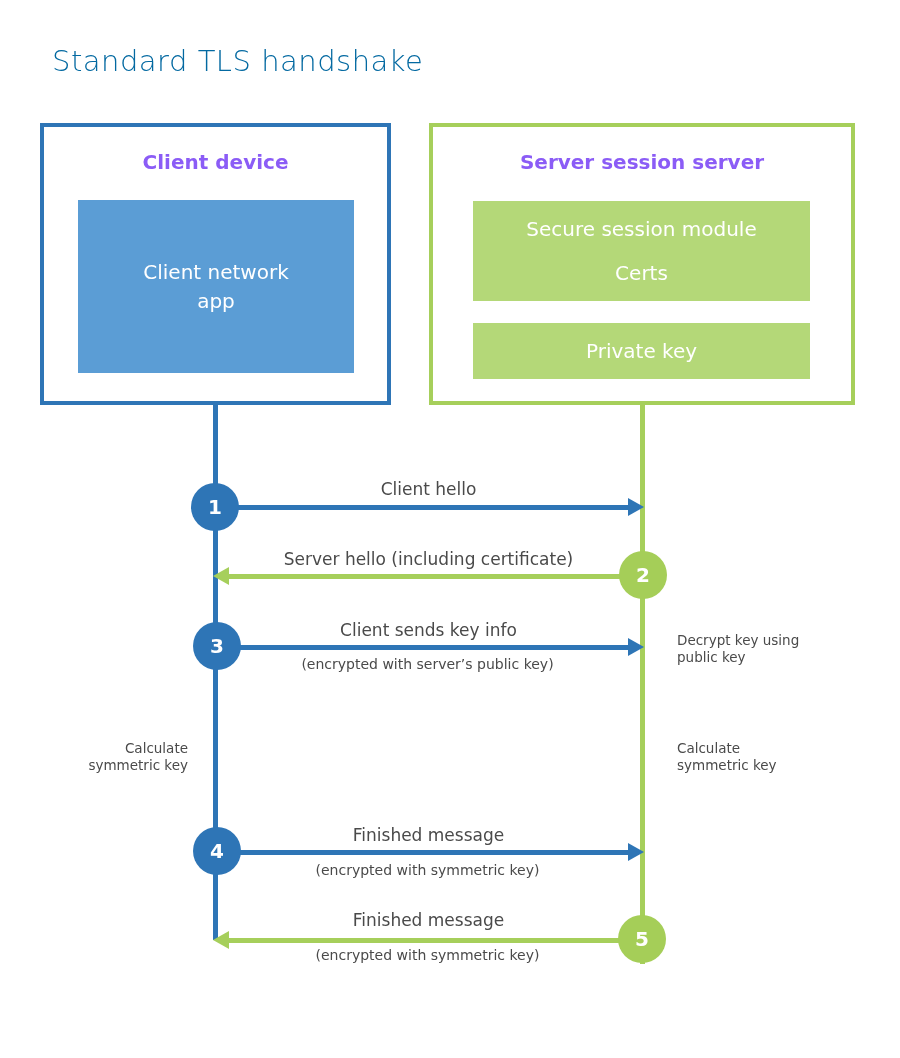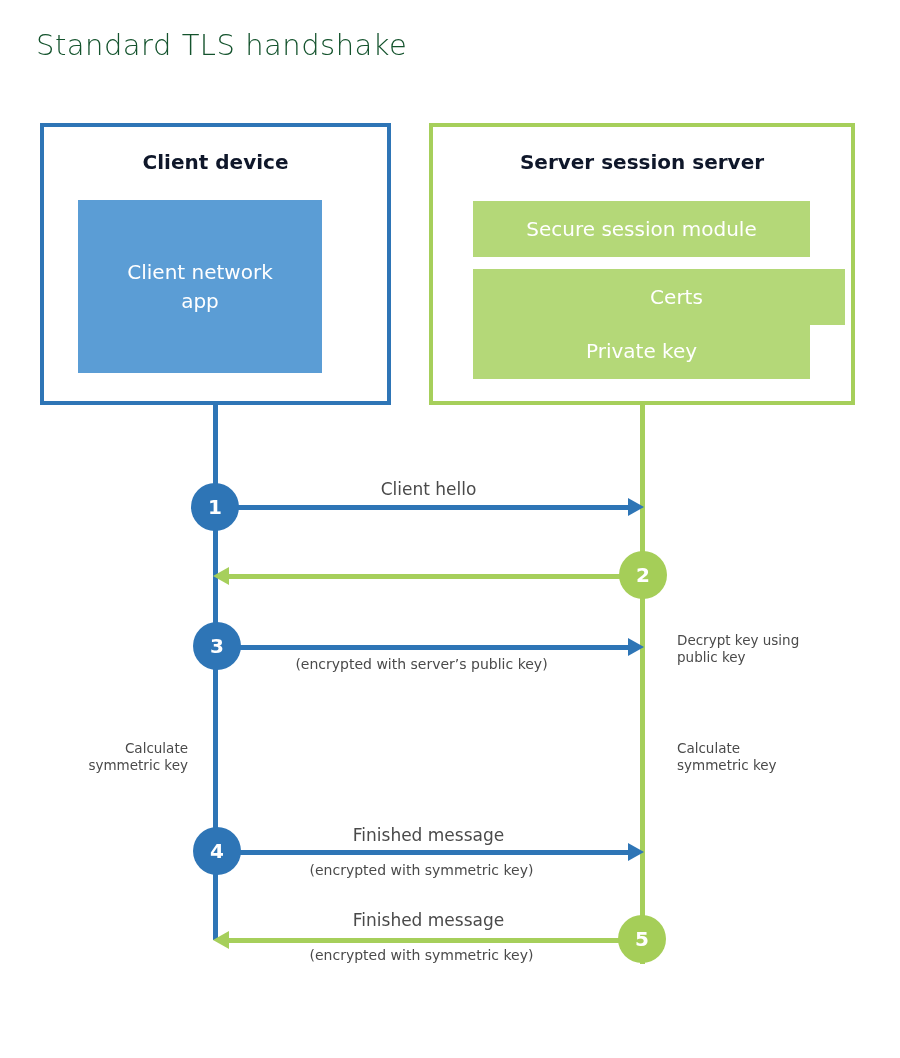--- a/index.html
+++ b/index.html
@@ -4,32 +4,32 @@
 <style>
   html,body{margin:0;padding:0;background:#ffffff;}
   .canvas{
     position:relative;
     width:900px;height:1058px;
     background:#ffffff;
     font-family:"DejaVu Sans","Liberation Sans",sans-serif;
     overflow:hidden;
   }
   .title{
-    position:absolute;left:36px;top:28px;margin:0;
-    font-size:29px;font-weight:300;color:#14532d;letter-spacing:0.5px;
+    position:absolute;left:36px;top:28px;margin:16px;
+    font-size:29px;font-weight:300;color:#0369a1;letter-spacing:0.5px;
   }
   .box{position:absolute;top:123px;height:282px;box-sizing:border-box;background:#fff;}
   .box.blue-border{left:40px;width:351px;border:4px solid #2e75b6;}
   .box.green-border{left:429px;width:426px;border:4px solid #a6cf5b;}
   .box-heading{
     margin-top:23px;text-align:center;
-    font-size:20px;font-weight:bold;color:#0f172a;
+    font-size:20px;font-weight:bold;color:#8b5cf6;
   }
   .client-app{
-    position:absolute;left:78px;top:200px;width:244px;height:173px;
+    position:absolute;left:78px;top:200px;width:276px;height:173px;
     background:#5b9dd5;color:#ffffff;font-size:20px;line-height:29px;
     display:flex;align-items:center;justify-content:center;text-align:center;
     white-space:pre-line;
   }
   .green-bar{
     position:absolute;left:473px;width:337px;height:56px;
     background:#b4d878;color:#ffffff;font-size:20px;
     display:flex;align-items:center;justify-content:center;text-align:center;
   }
   .vline{position:absolute;width:5px;}
@@ -46,21 +46,21 @@
     color:#ffffff;font-size:20px;font-weight:bold;
     display:flex;align-items:center;justify-content:center;
   }
   .circle.blue{background:#2e75b6;}
   .circle.green{background:#a5ce58;}
   .msg-label{
     position:absolute;left:215px;width:427px;text-align:center;
     font-size:17px;color:#4a4a4a;
   }
   .msg-sub{
-    position:absolute;left:208px;width:427px;text-align:center;
+    position:absolute;left:214px;width:427px;text-align:center;
     font-size:14px;color:#4a4a4a;
   }
   .side-note{
     position:absolute;font-size:13.5px;line-height:17px;color:#4a4a4a;
     white-space:pre-line;
   }
 </style>
 </head>
 <body>
 
@@ -71,35 +71,37 @@
   <div class="box blue-border">
     <div class="box-heading">Client device</div>
   </div>
   <div class="client-app">Client network
 app</div>
 
   <div class="box green-border">
     <div class="box-heading">Server session server</div>
   </div>
   <div class="green-bar" style="top:201px;">Secure session module</div>
-  <div class="green-bar" style="top:269px;padding-left:35px;">Certs</div>
+  <div class="green-bar" style="top:245px;">Certs</div>
   <div class="green-bar" style="top:323px;">Private key</div>
 
   <div class="vline blue"></div>
   <div class="vline green"></div>
 
   <div class="msg-label" style="top:479px;text-align:center;">Client hello</div>
   <div class="hline blue" style="left:215px;top:505px;width:414px;"></div>
   <div class="arr right blue" style="left:628px;top:498px;"></div>
   <div class="circle blue" style="left:191px;top:483px;">1</div>
 
+  <div class="msg-label" style="top:549px;">Server hello (including certificate)</div>
   <div class="hline green" style="left:228px;top:574px;width:414px;"></div>
   <div class="arr left green" style="left:213px;top:567px;"></div>
   <div class="circle green" style="left:619px;top:551px;">2</div>
 
+  <div class="msg-label" style="top:620px;">Client sends key info</div>
   <div class="hline blue" style="left:215px;top:645px;width:414px;"></div>
   <div class="arr right blue" style="left:628px;top:638px;"></div>
   <div class="circle blue" style="left:193px;top:622px;">3</div>
   <div class="msg-sub" style="top:656px;">(encrypted with server’s public key)</div>
   <div class="side-note" style="left:677px;top:632px;text-align:left;">Decrypt key using
 public key</div>
 
   <div class="side-note" style="left:40px;top:740px;width:148px;text-align:right;">Calculate
 symmetric key</div>
   <div class="side-note" style="left:677px;top:740px;text-align:left;">Calculate

